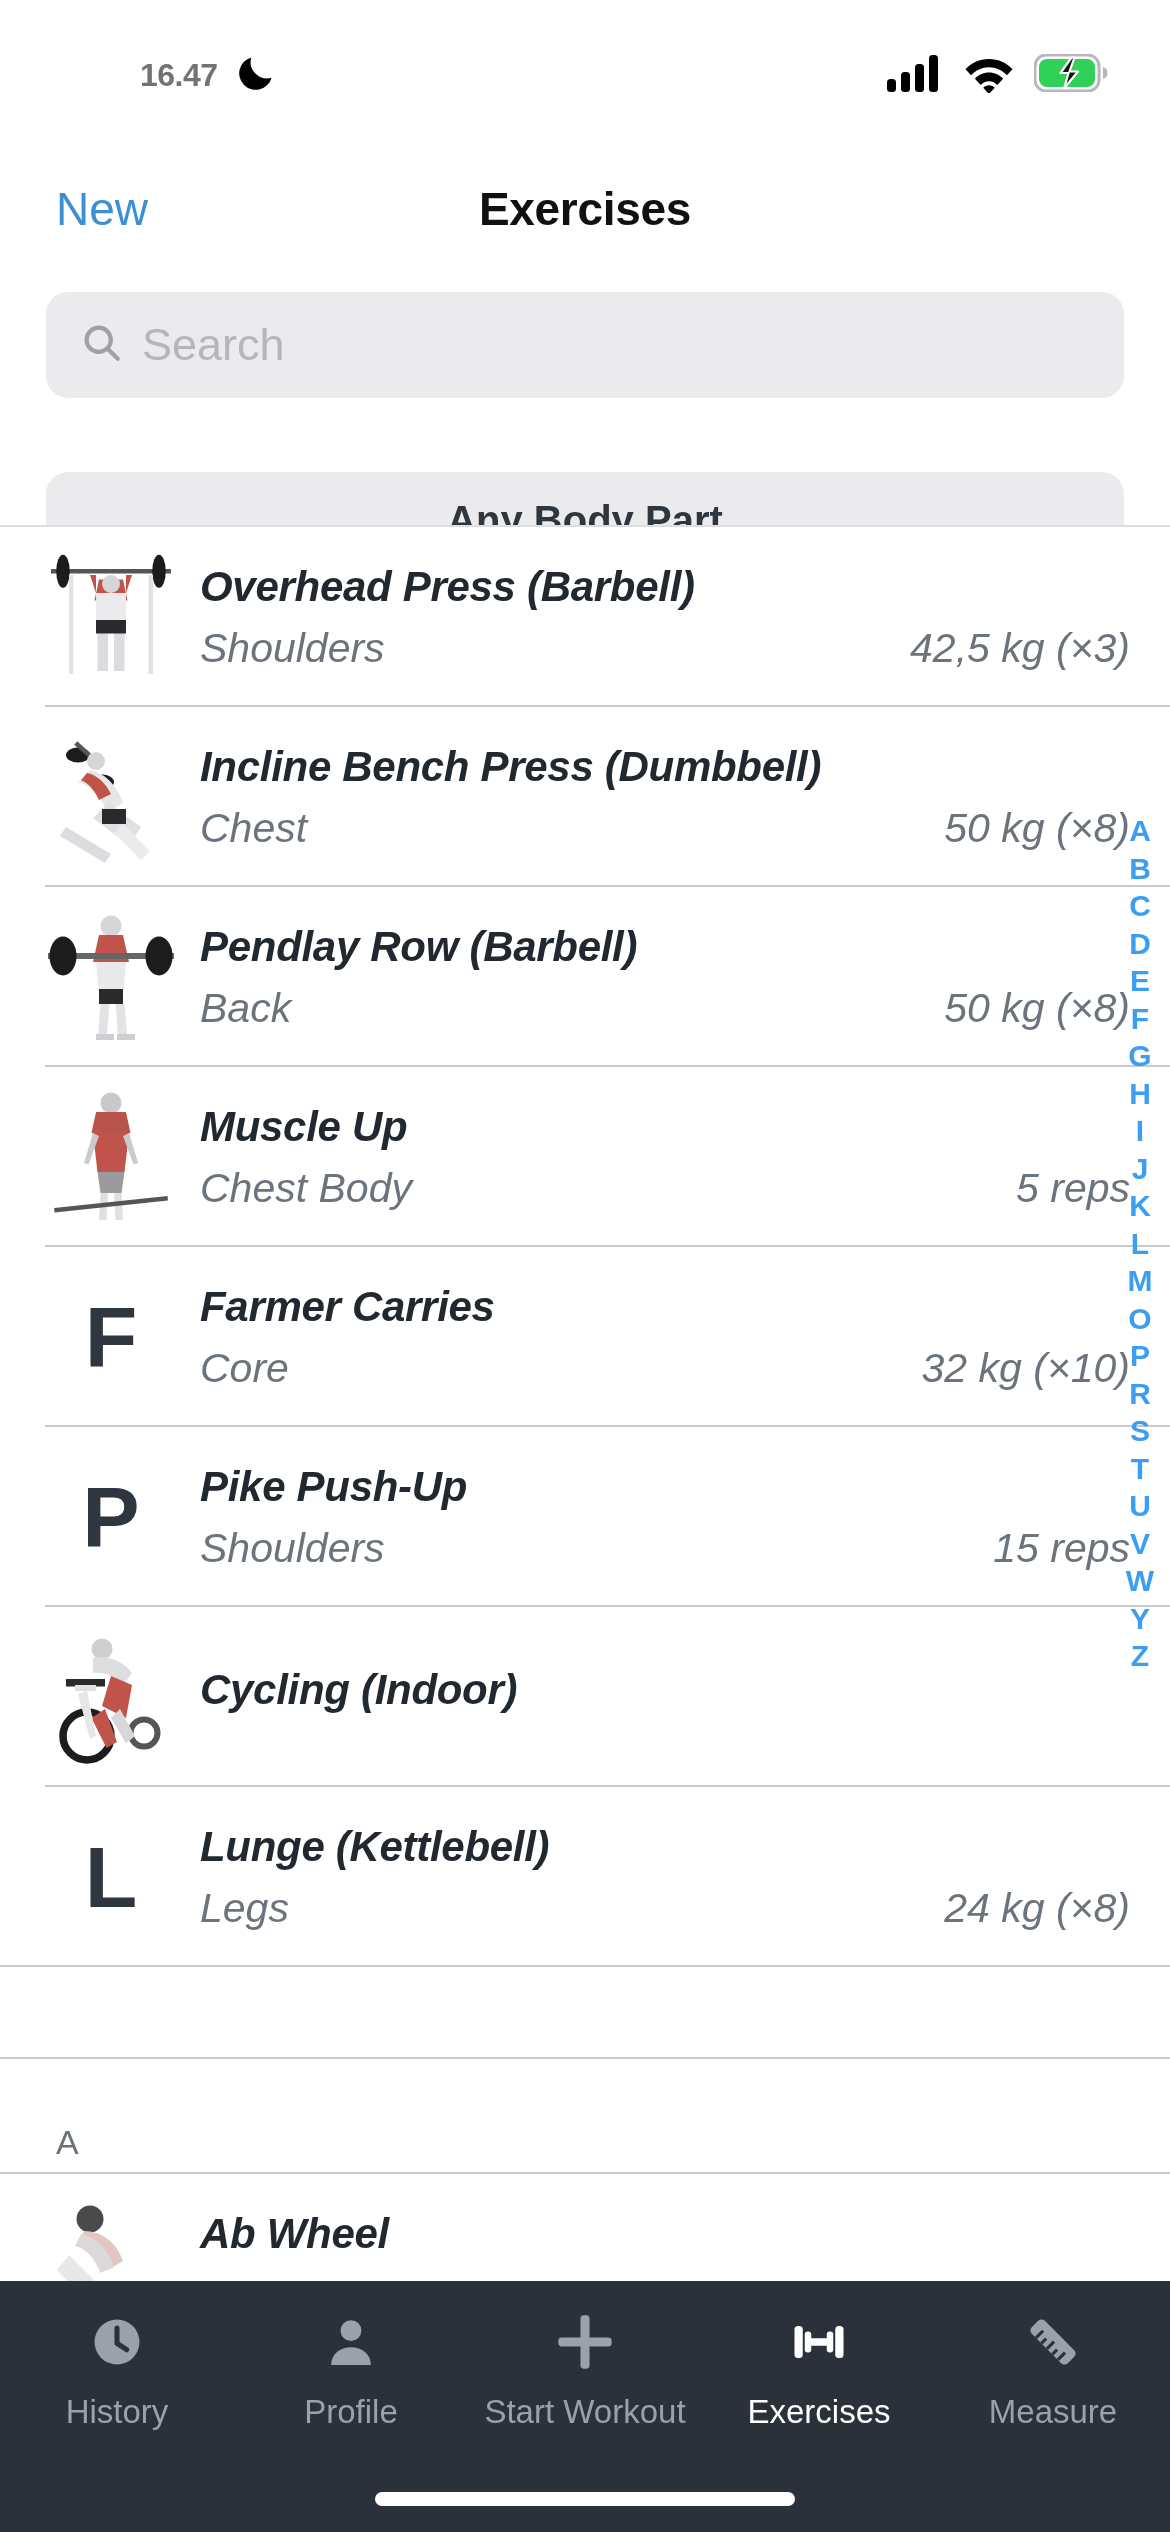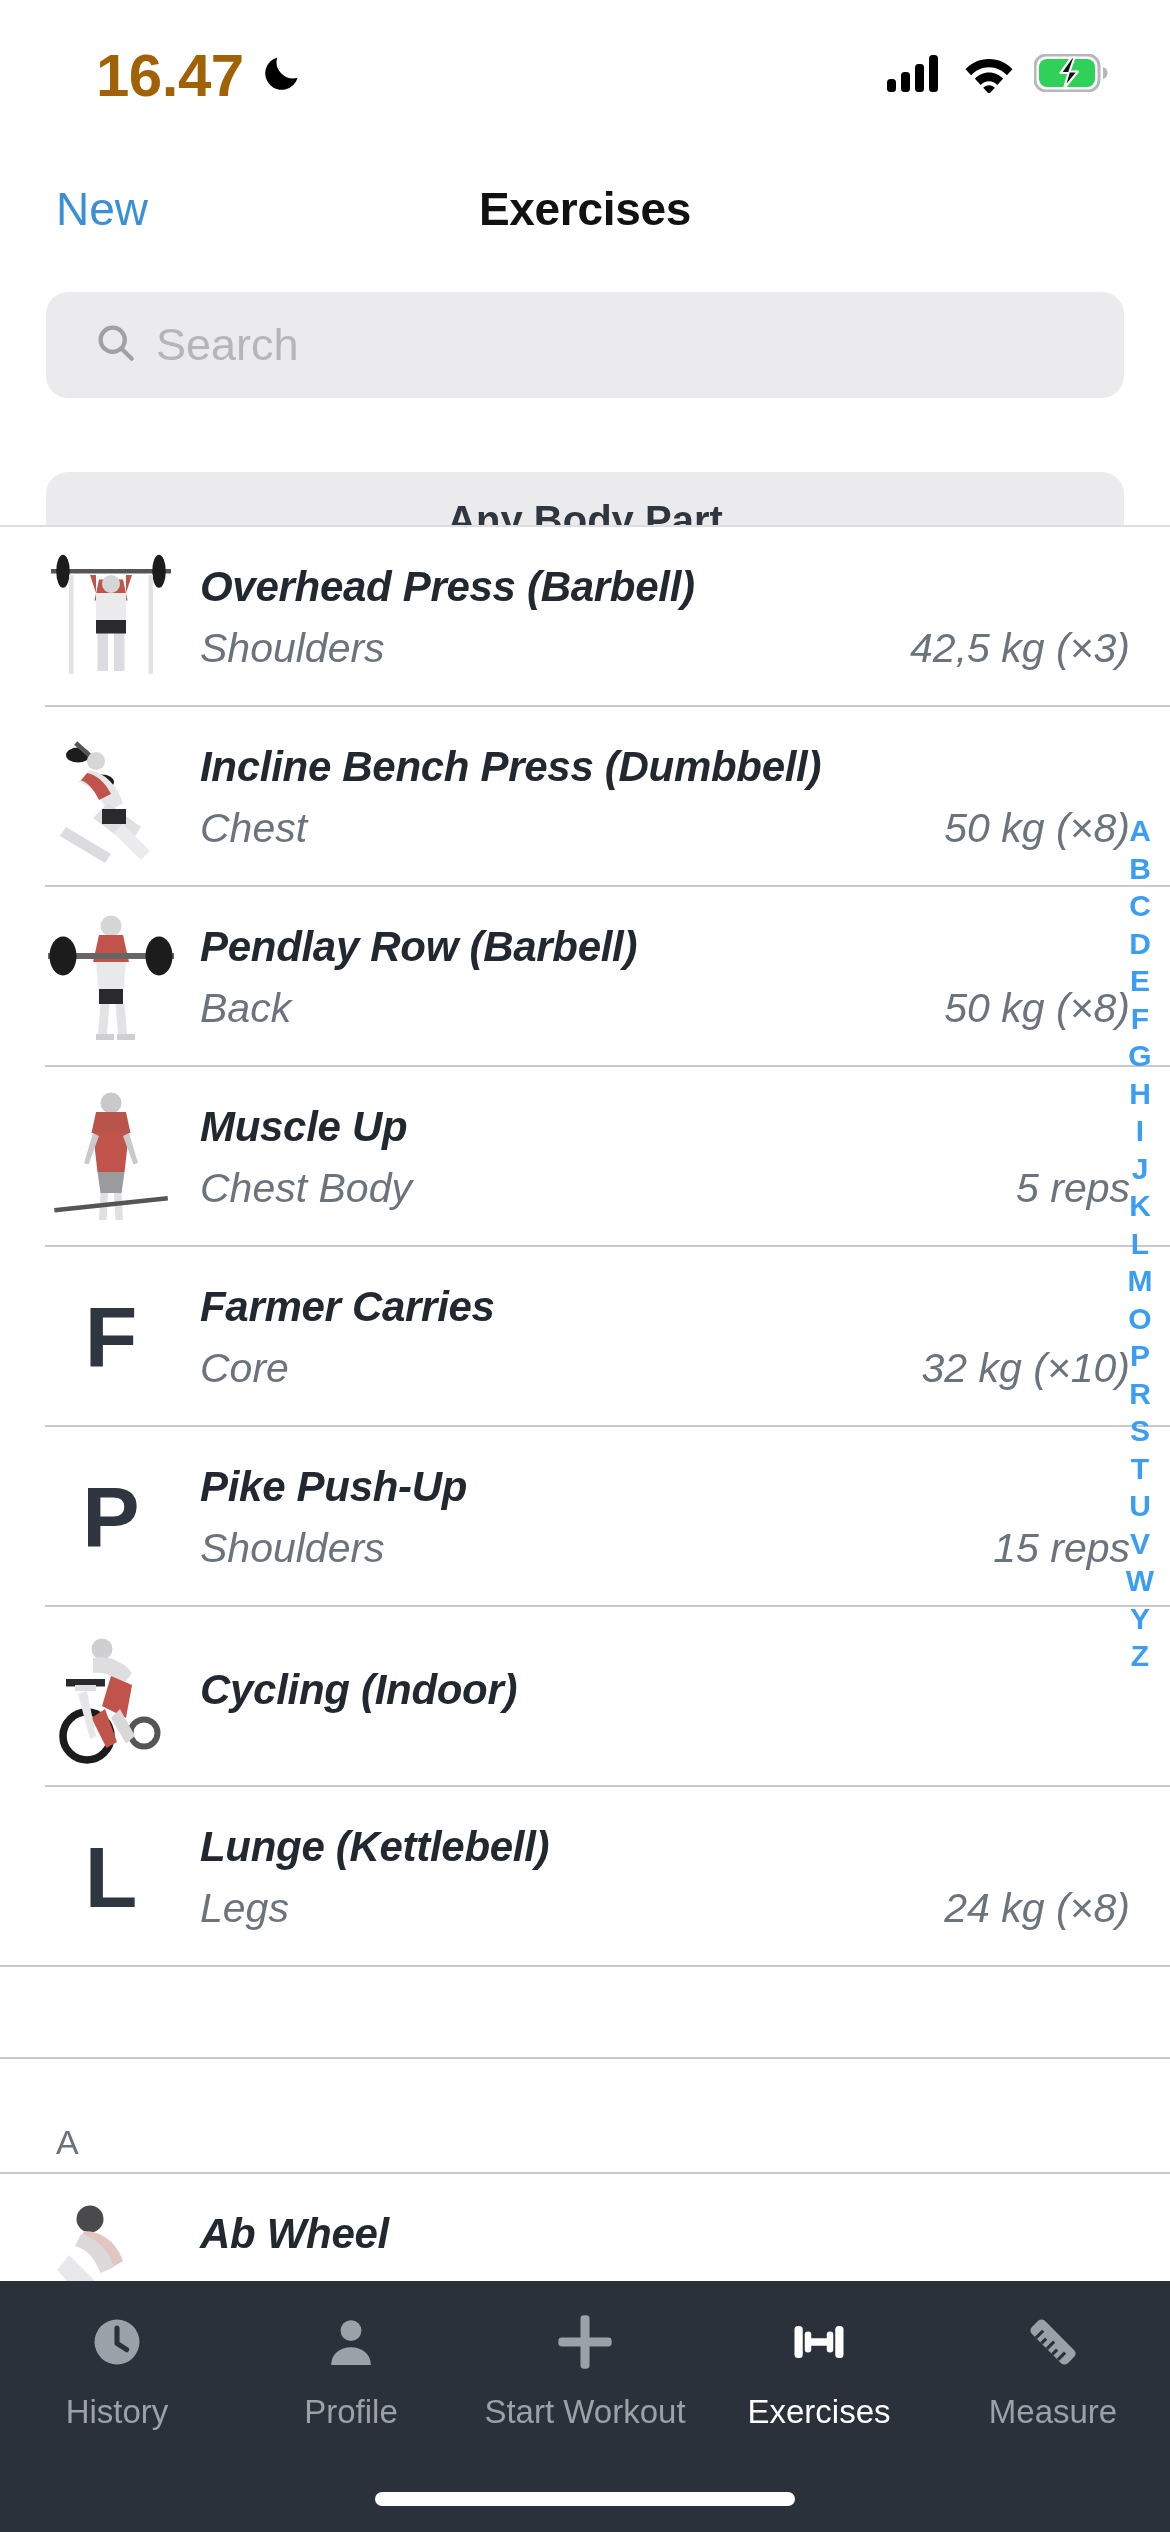--- a/index.html
+++ b/index.html
@@ -12,42 +12,42 @@
     position:relative;
   }
 
   
   .status-bar{
     position:absolute; top:0; left:0; width:1170px; height:150px;
     display:flex; align-items:center; justify-content:space-between;
     padding:0 62px 0 96px;
   }
   .status-left{ display:flex; align-items:center; gap:16px; }
-  .status-time{ font-size:60px; font-weight:600; letter-spacing:-0.5px; color:#a16207; }
+  .status-time{ font-size:32px; font-weight:600; letter-spacing:-0.5px; color:#737373;margin-left:44px; }
   .status-right{ display:flex; align-items:center; gap:18px; }
 
   
   .nav-bar{
     position:absolute; top:150px; left:0; width:1170px; height:118px;
   }
   .nav-new{
     position:absolute; left:56px; top:50%; transform:translateY(-50%);
     font-size:46px; color:#3b8fd4; font-weight:400;
   }
   .nav-title{
     position:absolute; left:0; right:0; top:50%; transform:translateY(-50%);
     text-align:center; font-size:46px; font-weight:700; color:#111;
     letter-spacing:-0.3px;
   }
 
   
   .search-wrap{
     position:absolute; top:292px; left:46px; width:1078px; height:106px;
     background:#ebebed; border-radius:22px;
-    display:flex; align-items:center; padding:0 48px;
+    display:flex; align-items:center; padding:0 34px;
   }
   .search-icon{ flex:0 0 auto; margin-right:18px; }
   .search-placeholder{ font-size:45px; color:#b6b6ba; }
 
   
   .filters{
     position:absolute; top:424px; left:46px; width:1078px; height:96px;
     display:flex; gap:26px;margin-top:48px;
   }
   .filter-btn{

